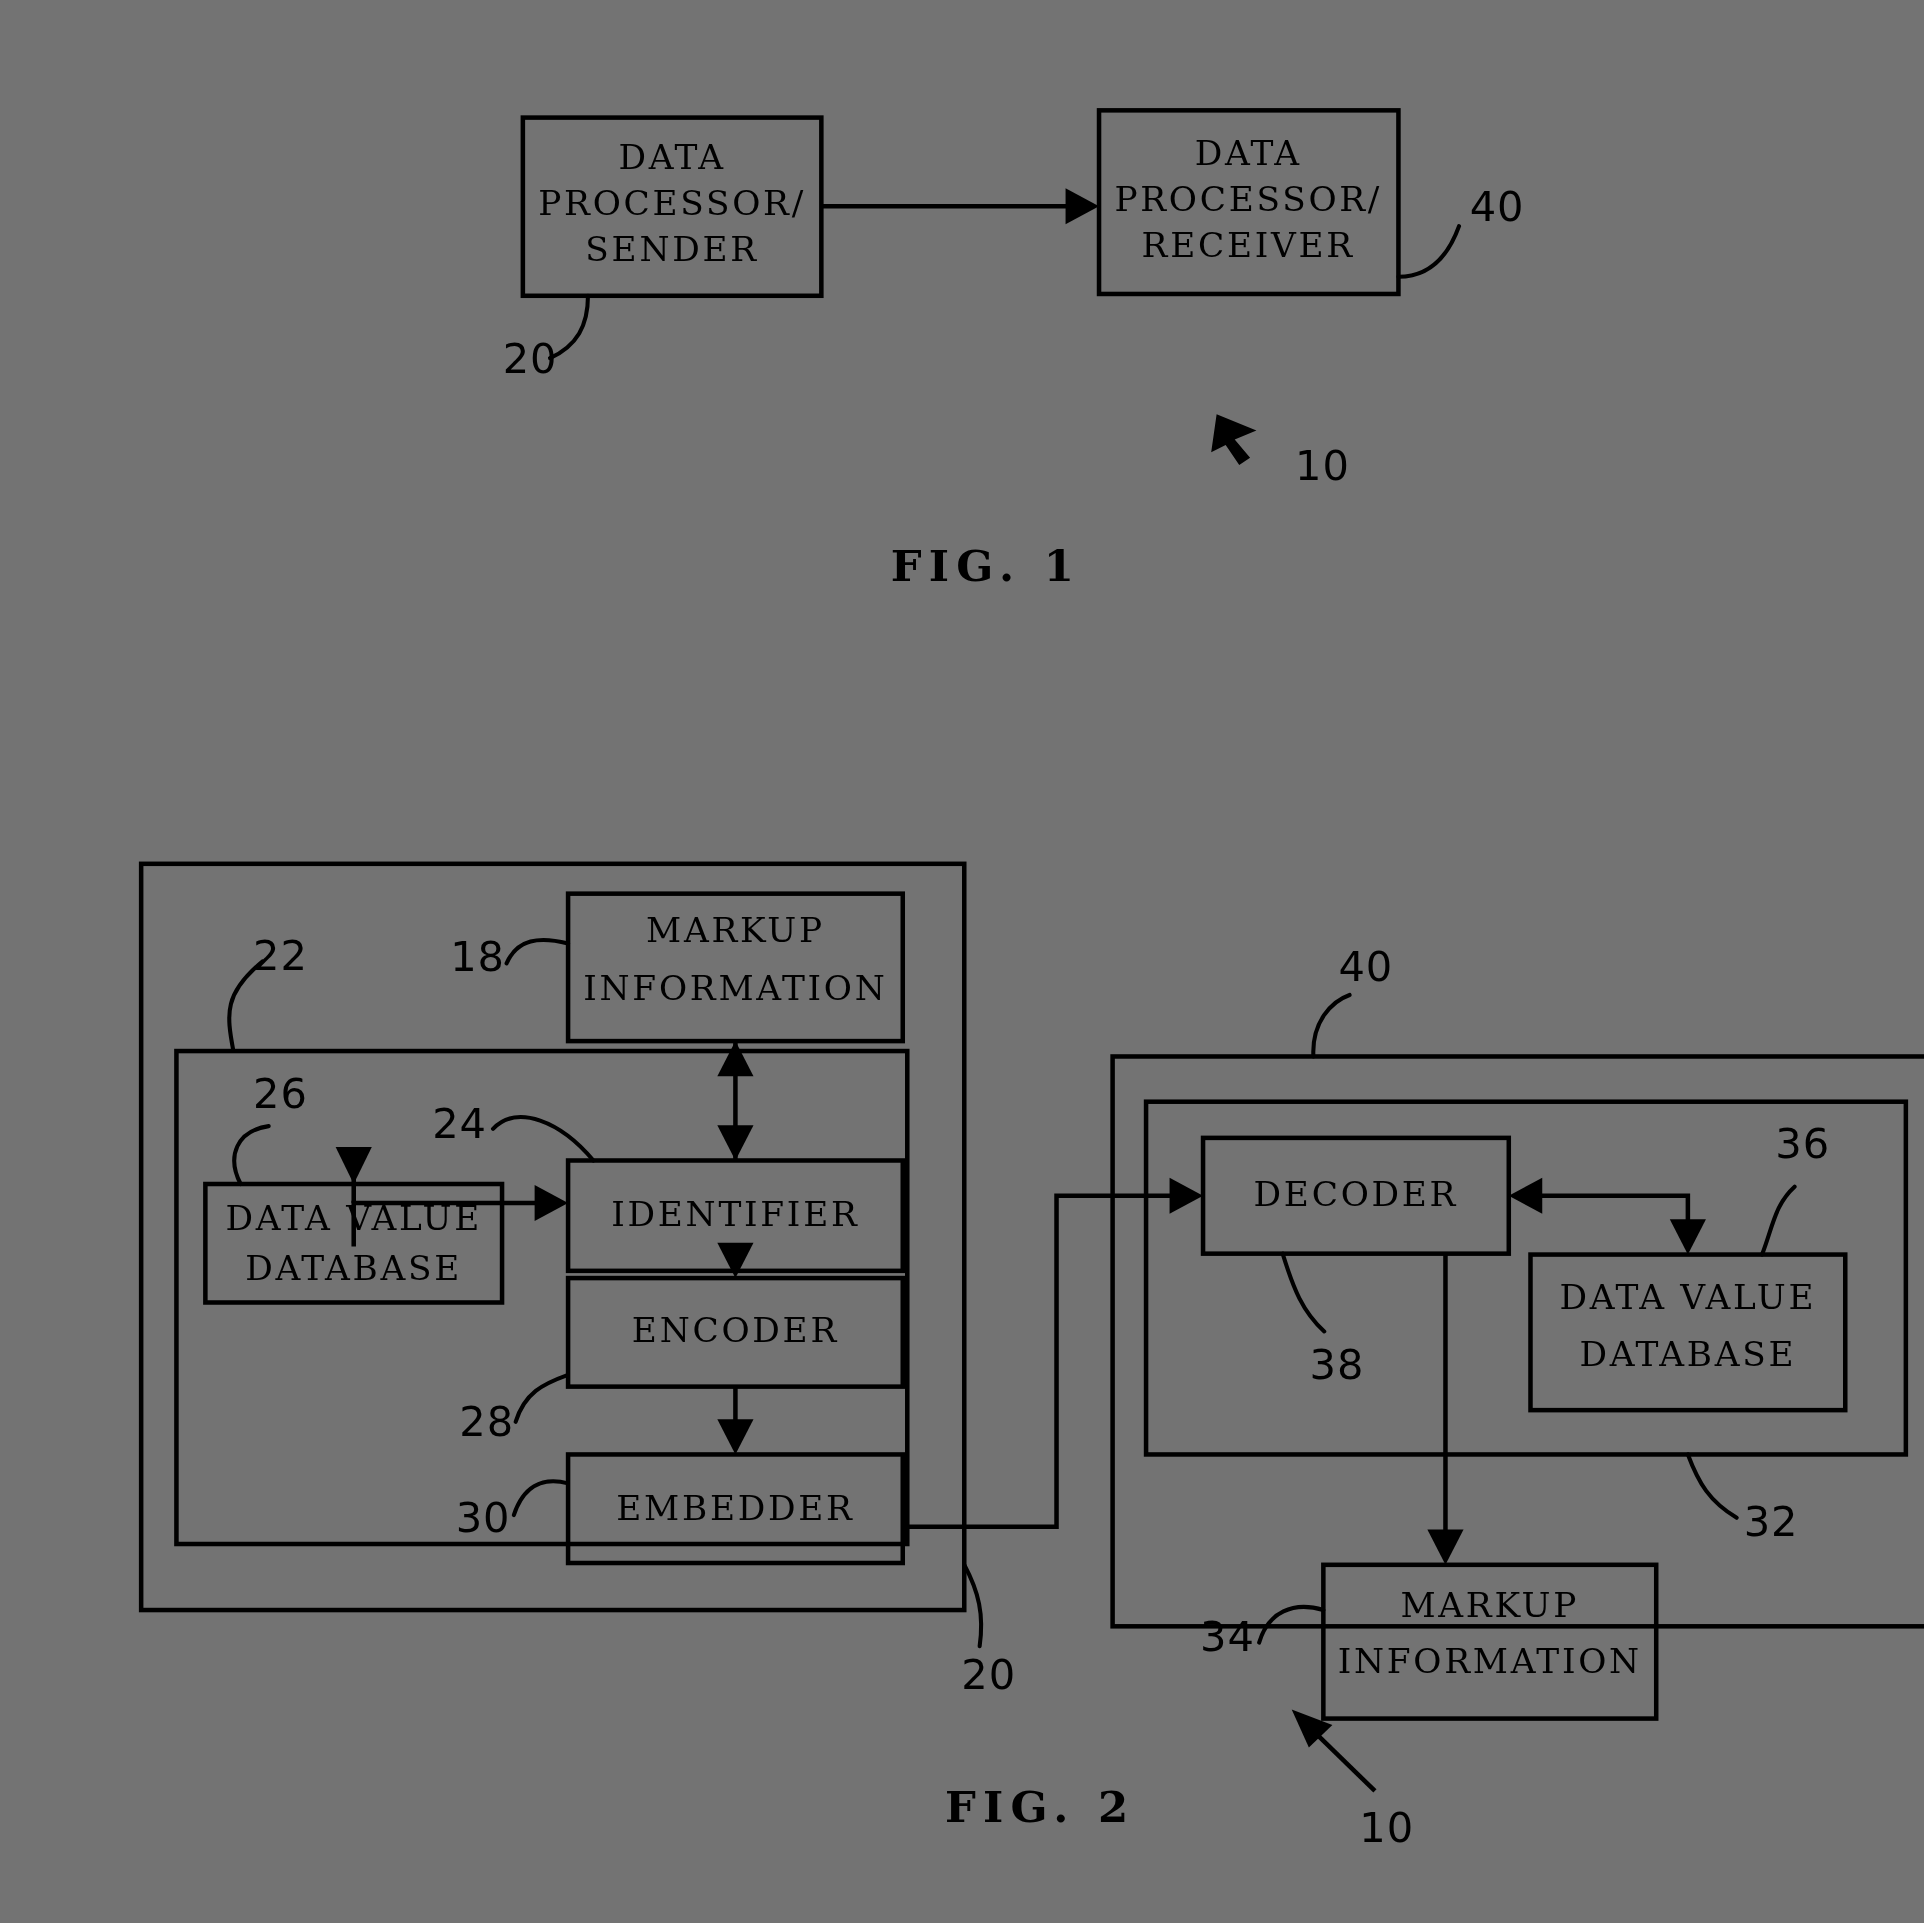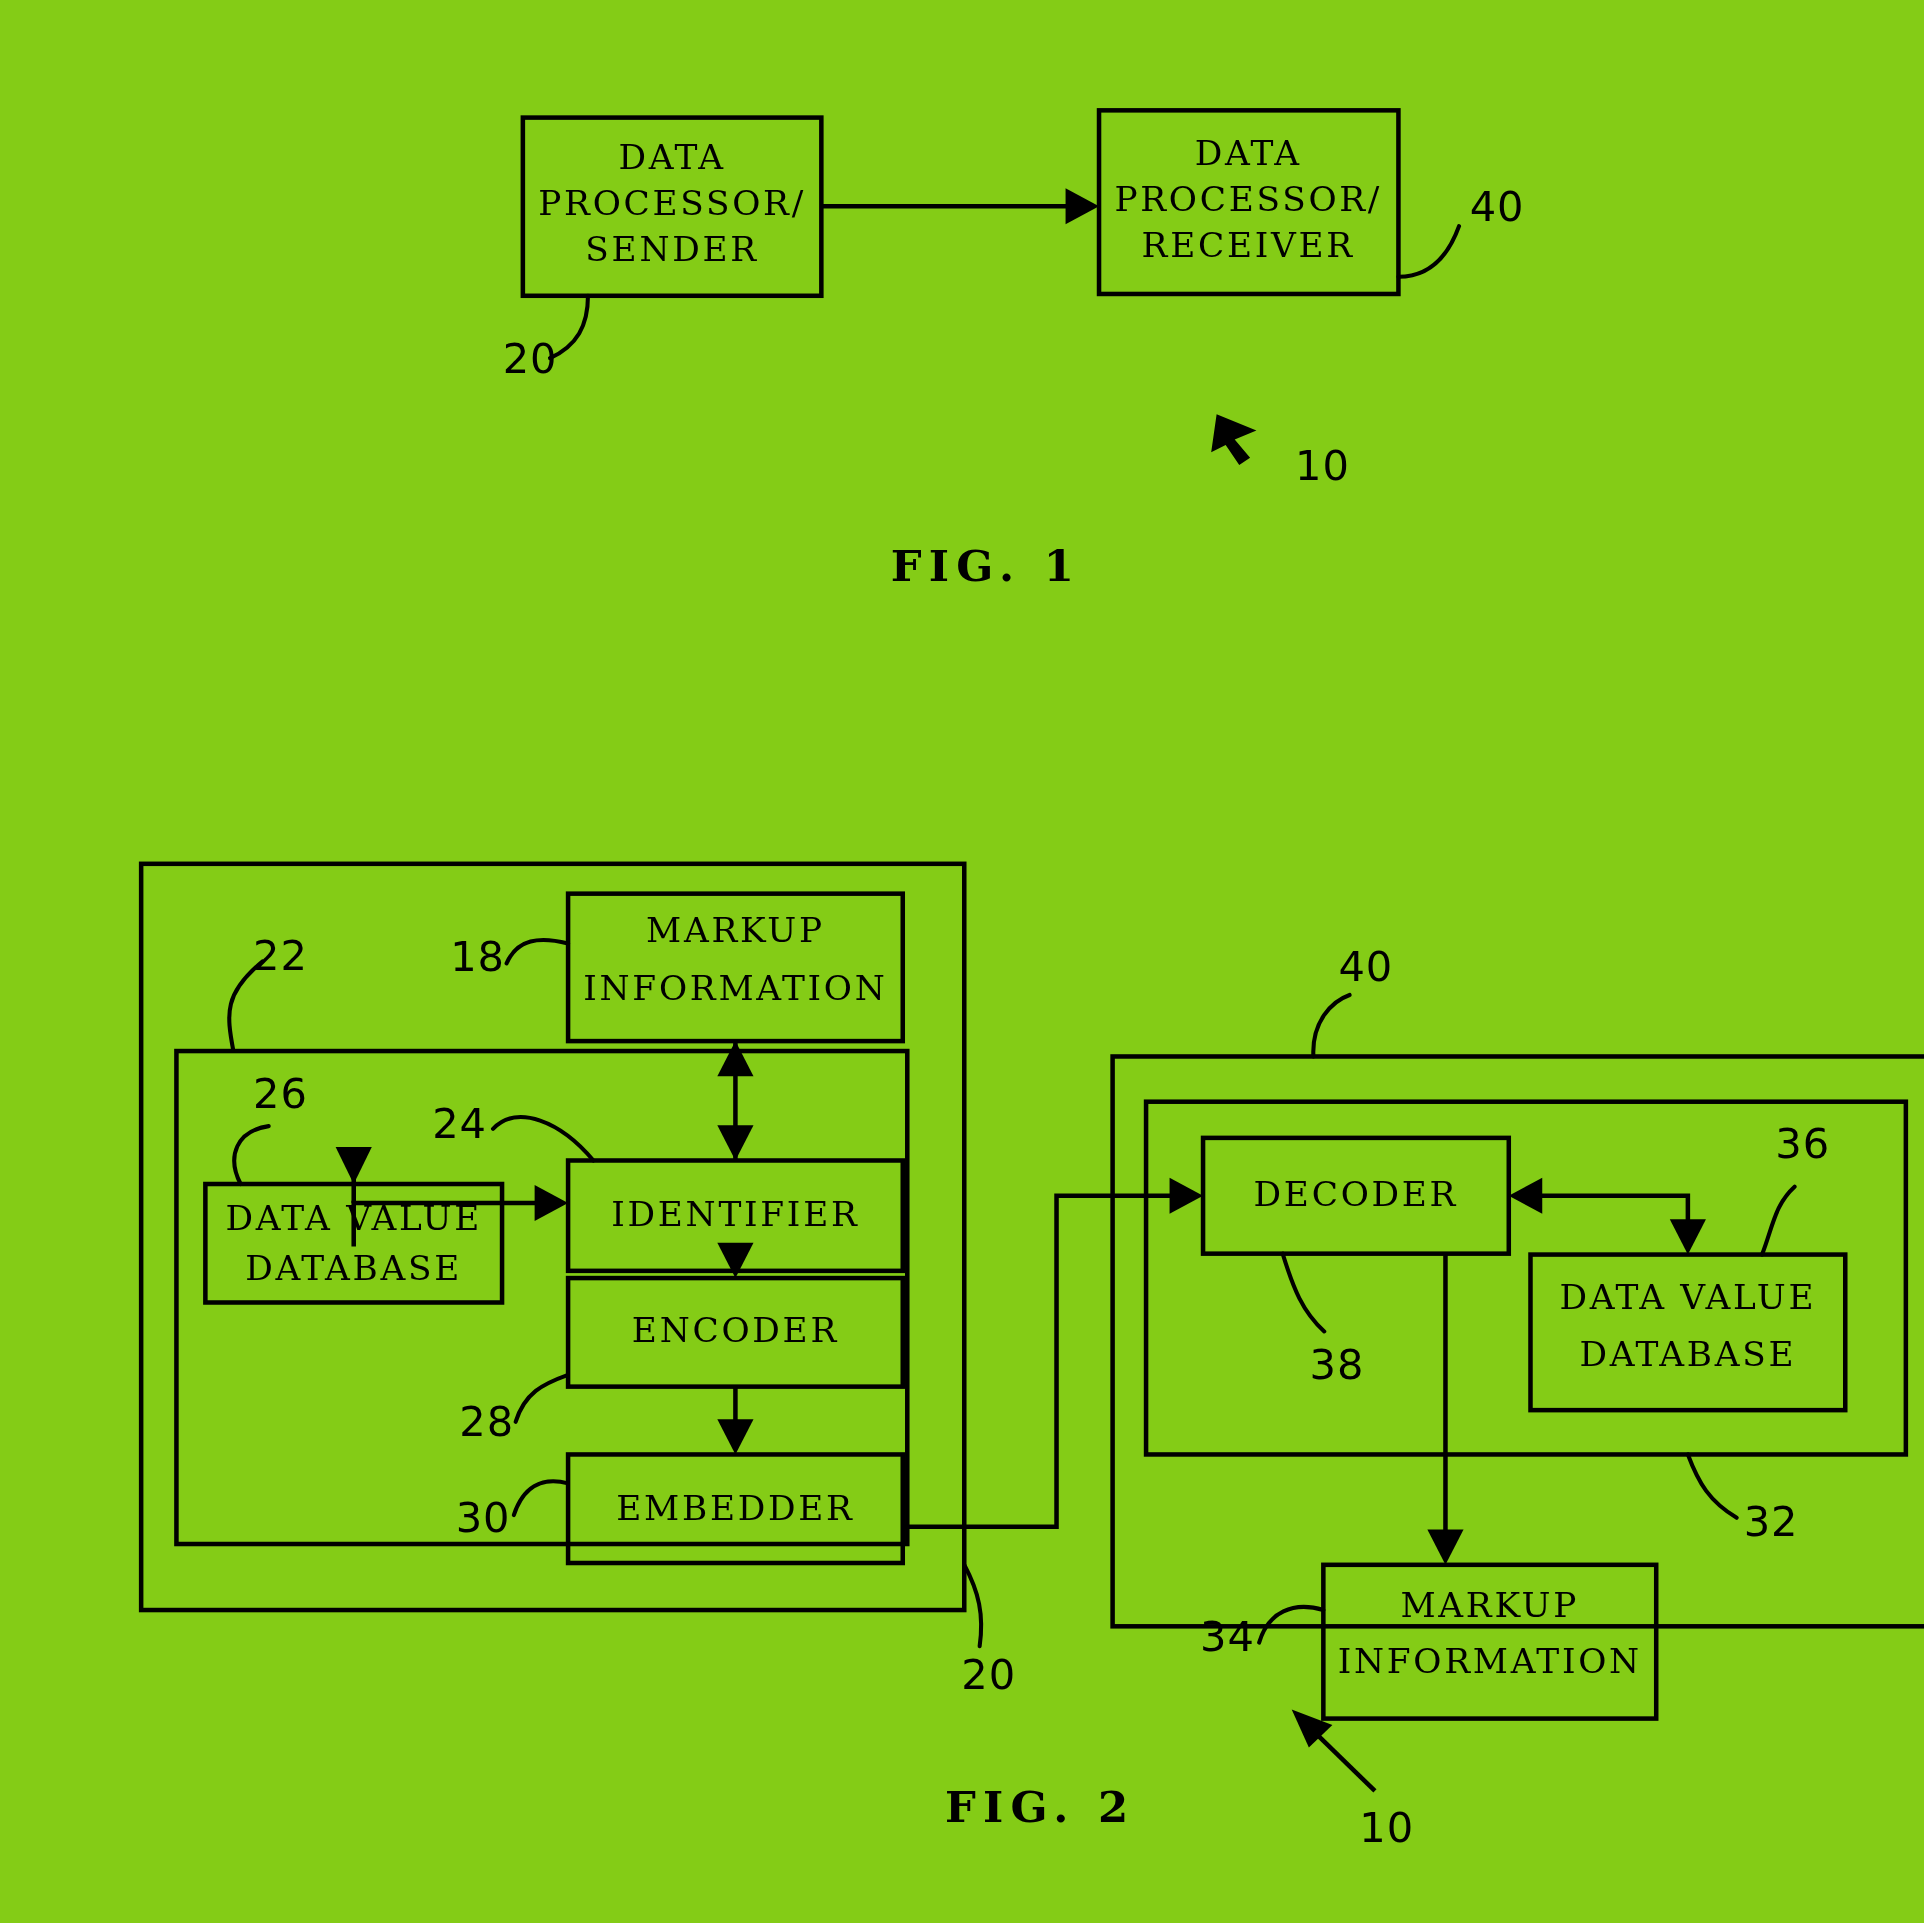--- a/index.html
+++ b/index.html
@@ -8,21 +8,21 @@
     padding: 0;
     background: #ffffff;
   }
   body {
     font-family: "DejaVu Serif", serif;
   }
   #page {
     position: relative;
     width: 1924px;
     height: 1923px;
-    background: #84cc16;
+    background: #737373;
     overflow: hidden;
   }
   svg.sheet {
     position: absolute;
     left: 0;
     top: 0;
     width: 1924px;
     height: 1923px;
     display: block;
   }

